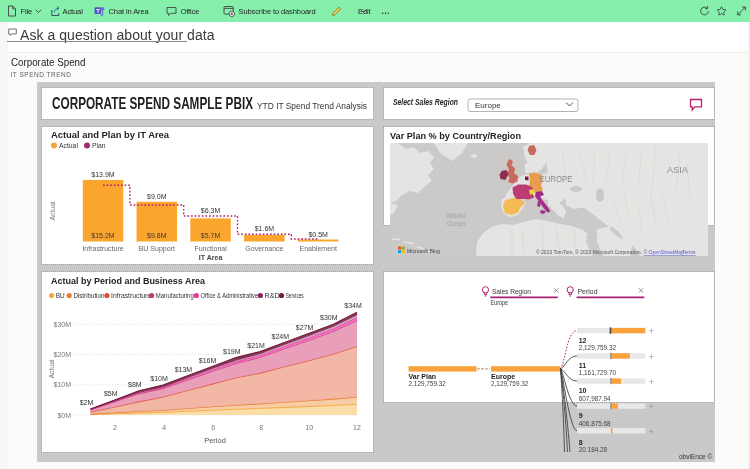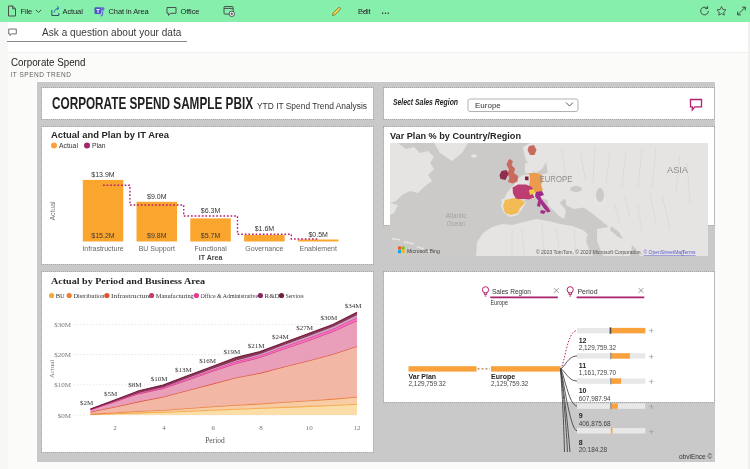--- a/index.html
+++ b/index.html
@@ -9,21 +9,21 @@
   #actionbar{left:0;top:0;width:750px;height:22px;background:#86efac;}
   .ab{position:absolute;top:0;height:22px;display:flex;align-items:center;
       font-size:7.5px;letter-spacing:-0.1px;color:#252423;white-space:nowrap;}
   #searchbar{left:0;top:22px;width:750px;height:30px;background:#fff;border-bottom:1px solid #f0efee;}
   #canvas{left:37px;top:82px;width:678px;height:380px;background:#c9c9c9;}
   .tile{position:absolute;background:#fff;outline:1px dotted #a8a8a8;}
   #t1{left:42px;top:88px;width:331px;height:31px;}
   #t2{left:384px;top:88px;width:330px;height:31px;text-decoration:underline;}
   #t3{left:42px;top:127px;width:331px;height:137px;text-decoration:underline;}
   #t4{left:384px;top:127px;width:330px;height:98px;}
-  #t5{left:42px;top:272px;width:331px;height:180px;font-family:Liberation Serif, serif;}
+  #t5{left:42px;top:272px;width:331px;height:180px;}
   #t6{left:384px;top:272px;width:330px;height:130px;}
 </style>
 </head>
 <body>
 
 <div id="actionbar" class="abs">
   <span class="ab" style="left:7px">
     <svg width="10" height="12" viewBox="0 0 10 12">
         <path d="M1.5 1h4.2L8.5 3.8V11h-7z" fill="none" stroke="#424242" stroke-width="0.9"></path>
         <path d="M5.7 1v2.8h2.8" fill="none" stroke="#424242" stroke-width="0.9"></path>
@@ -58,20 +58,21 @@
   </span>
   <span class="ab" style="left:180.5px">Office</span>
   <span class="ab" style="left:223px">
     <svg width="12" height="12" viewBox="0 0 12 12">
         <rect x="1" y="1.5" width="9.2" height="7.6" rx="1" fill="none" stroke="#424242" stroke-width="0.9"></rect>
         <path d="M1 3.4h9.2" stroke="#424242" stroke-width="0.9"></path>
         <circle cx="8.8" cy="8.8" r="2.7" fill="#fff" stroke="#424242" stroke-width="0.9"></circle>
         <path d="M8.8 7.5v2.6M7.5 8.8h2.6" stroke="#424242" stroke-width="0.9"></path>
       </svg>
   </span>
+  <span class="ab" style="left:238.5px">Subscribe to dashboard</span>
   <span class="ab" style="left:330.5px">
     <svg width="11" height="12" viewBox="0 0 11 12">
         <path d="M1.5 10.5l0.5-2.4 5.3-5.3c0.45-0.45 1.35-0.45 1.8 0s0.45 1.35 0 1.8L3.9 9.9z" fill="#f3d34e" stroke="#70601c" stroke-width="0.7"></path>
       </svg>
   </span>
   <span class="ab" style="left:358px">Edit</span>
   <span class="ab" style="left:359.5px">
       <svg width="7" height="5" viewBox="0 0 7 5">
         <path d="M0.8 0.8l2.7 2.7 2.7-2.7" fill="none" stroke="#424242" stroke-width="0.9"></path>
       </svg>
@@ -94,21 +95,21 @@
       </svg>
   </span>
 </div>
 
 <div id="searchbar" class="abs"></div>
 <div class="abs" style="left:0;top:22px;width:8px;height:447px;background:#f7f7f6;"></div>
 <div class="abs" style="left:748px;top:22px;width:2px;height:447px;background:#f1f0ef;"></div>
 <svg class="abs" style="left:8px;top:28px" width="9" height="9" viewBox="0 0 13 12">
     <path d="M1 1h11v7H5.3L2.8 10.4V8H1z" fill="none" stroke="#424242" stroke-width="1.1"></path>
   </svg>
-<div class="abs" style="left:20px;top:27px;font-size:10px;letter-spacing:0.05px;color:#3b3a39;margin-left:22px;">Ask a question about your data</div>
+<div class="abs" style="left:20px;top:27px;font-size:14px;letter-spacing:0.05px;color:#3b3a39;">Ask a question about your data</div>
 <div class="abs" style="left:7px;top:41px;width:180px;border-top:1px solid #8a8886;"></div>
 
 <div class="abs" style="left:10.5px;top:56px;font-size:11.5px;color:#252423;transform:scaleX(0.85);transform-origin:0 0;white-space:nowrap;">Corporate Spend</div>
 <div class="abs" style="left:10.5px;top:71px;font-size:6.5px;letter-spacing:0.5px;color:#605e5c;">IT SPEND TREND</div>
 
 <div id="canvas" class="abs"></div>
 
 <div id="t1" class="tile">
   <svg class="abs" style="left:0;top:0" width="329" height="31" viewBox="0 0 329 31">
     <text x="10" y="21" font-size="16.5" font-weight="bold" fill="#1f1f1f" textLength="201" lengthAdjust="spacingAndGlyphs">CORPORATE SPEND SAMPLE PBIX</text>

